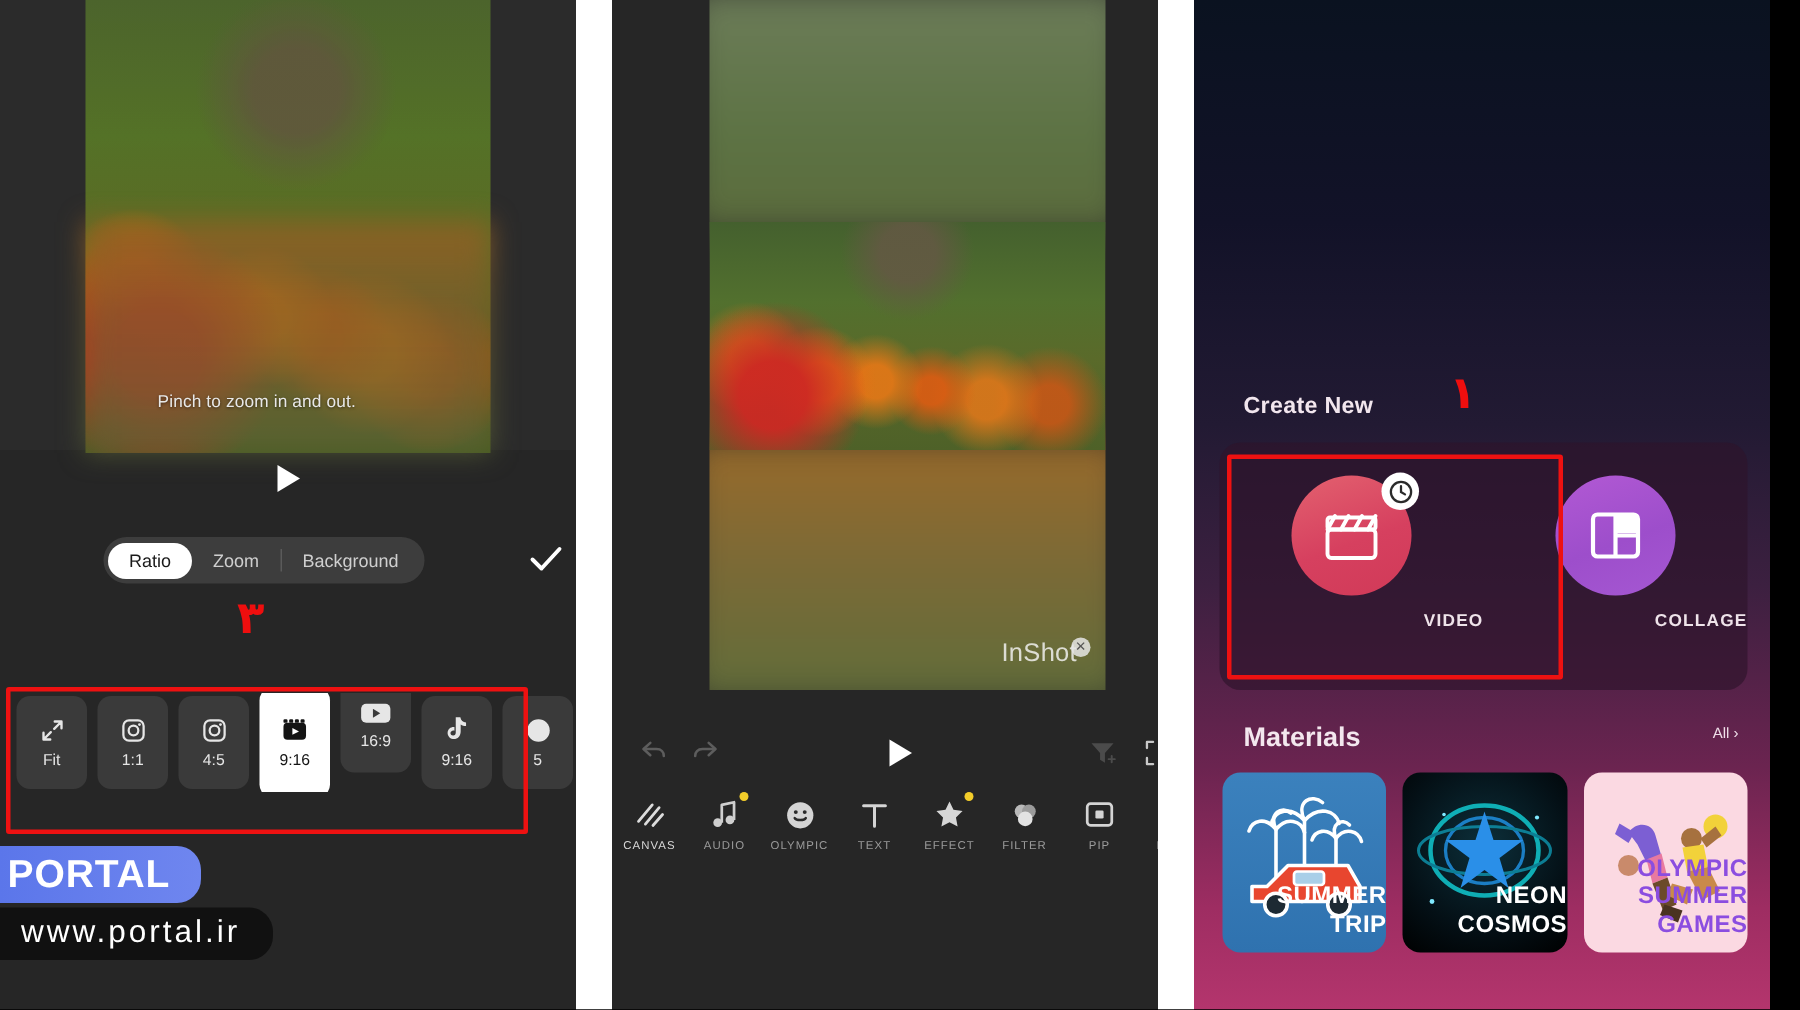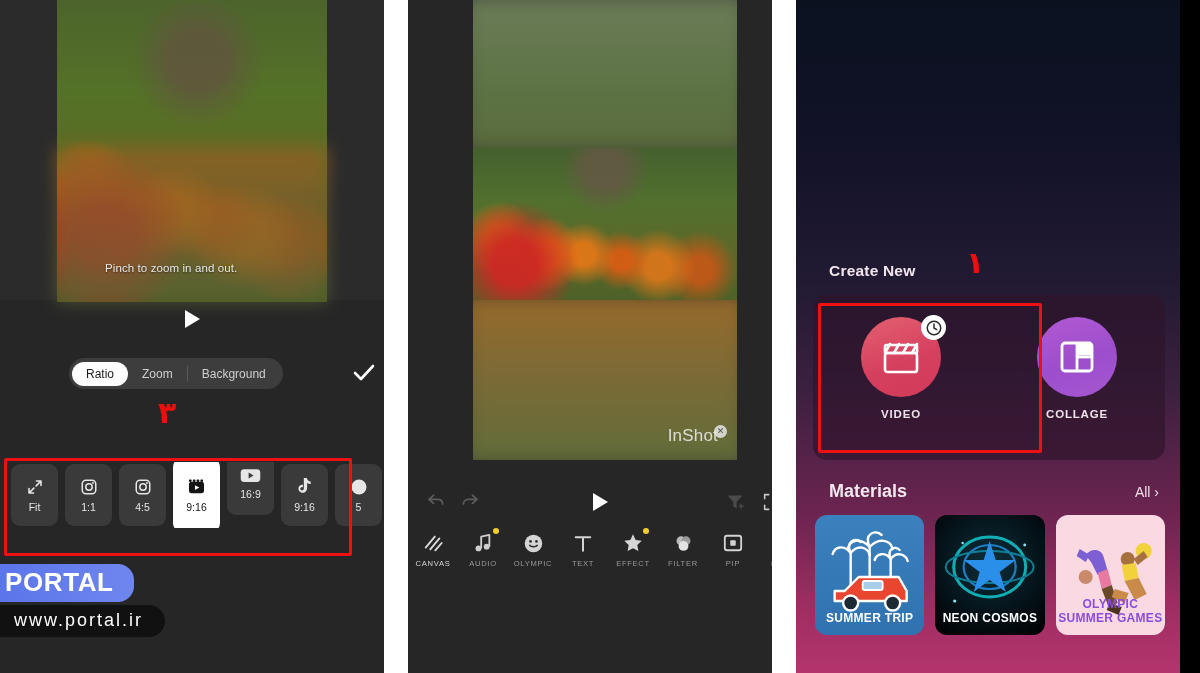--- a/index.html
+++ b/index.html
@@ -77,21 +77,21 @@
   .rbtn.low { align-self:flex-end; margin-bottom:13px; }
   .rbtn svg { display:block; }
 
   .watermark { position:absolute; left:0px; top:564px; }
   .wm-top {
     display:inline-block; background:linear-gradient(90deg,#5b76ea,#6f86ef);
     color:#fff; font-size:26px; font-weight:700; letter-spacing:.6px;
     padding:3px 20px 4px 5px; border-radius:0 16px 16px 0;
   }
   .wm-bot {
-    display:inline-block; background:#111; color:#fff; font-size:18px; letter-spacing:2px;
+    display:inline-block; background:#111; color:#fff; font-size:21px; letter-spacing:2px;
     padding:5px 22px 6px 14px; border-radius:0 16px 16px 0; margin-top:3px;
   }
 
   
   .divider { width:24px; height:673px; background:#fff; flex:0 0 auto; }
 
   
   .panel2 { position:relative; width:364px; height:673px; background:#262626; overflow:hidden; }
   .p2-canvas { position:absolute; left:65px; top:0px; width:264px; height:460px; overflow:hidden; }
   .p2-blur-top { position:absolute; left:0; top:0; width:100%; height:148px;
@@ -141,36 +141,36 @@
     background:linear-gradient(180deg,#0a1220 0%, #121228 22%, #221a33 42%, #3c2040 58%, #6b2450 76%, #9e2d62 90%, #b4356d 100%); }
   .p3-title { position:absolute; left:33px; top:262px; color:#f2e6ee; font-size:15.5px;
      font-weight:700; letter-spacing:.2px; }
   .p3-num1 { position:absolute; left:170px; top:248px; color:#ef0e0e; font-size:30px;
      font-weight:700; line-height:1; font-family:"DejaVu Sans", sans-serif; }
   .p3-createcard { position:absolute; left:17px; top:295px; width:352px; height:165px;
      background:rgba(45,20,42,.66); border-radius:14px; }
   .p3-redbox { position:absolute; left:22px; top:303px; width:224px; height:150px;
      border:3px solid #ee1111; border-radius:2px; z-index:4; }
   .p3-items { position:absolute; left:17px; top:295px; width:352px; height:165px; display:flex; }
-  .citem { flex:1 1 0; position:relative; padding-top:22px; text-align:center; }
+  .citem { flex:1 1 0; position:relative; padding-top:22px; text-align:right; }
   .cbubble { position:relative; width:80px; height:80px; border-radius:50%; margin:0 auto; }
   .cbubble.video { background:linear-gradient(160deg,#e3616f 0%, #d6405f 55%, #d13a58 100%); }
   .cbubble.photo { background:linear-gradient(160deg,#c23b7d 0%, #d33769 55%, #de3a60 100%); }
   .cbubble.collage { background:linear-gradient(160deg,#b259d4 0%, #9d4ecb 55%, #a557d2 100%); }
   .cbubble svg { position:absolute; left:50%; top:50%; transform:translate(-50%,-50%); }
   .cclock { position:absolute; right:-5px; top:-2px; width:25px; height:25px; border-radius:50%;
      background:#fff; display:flex; align-items:center; justify-content:center; }
   .clabel { margin-top:11px; color:#efe3ea; font-size:11.5px; font-weight:700; letter-spacing:.8px; }
 
   .p3-mat { position:absolute; left:33px; top:481px; color:#f3e7ee; font-size:18px; font-weight:700; }
-  .p3-all { position:absolute; right:21px; top:484px; color:#efdfe9; font-size:14px;text-align:center; }
+  .p3-all { position:absolute; right:21px; top:484px; color:#efdfe9; font-size:10px;text-align:center; }
   .p3-cards { position:absolute; left:19px; top:515px; width:350px; height:120px; display:flex; gap:11px; }
   .mcard { flex:1 1 0; border-radius:12px; position:relative; overflow:hidden; }
-  .mcard .mlabel { position:absolute; left:0; right:0; bottom:9px; text-align:center;
-     font-size:12px; font-weight:700; letter-spacing:.3px; line-height:1.15; }
+  .mcard .mlabel { position:absolute; left:0; right:0; bottom:9px; text-align:right;
+     font-size:16px; font-weight:700; letter-spacing:.3px; line-height:1.15; }
   .m1 { background:radial-gradient(circle at 50% 40%, #0c2f3a 0%, #041016 62%, #000 100%); }
   .m1 .mlabel { color:#fff; }
   .m2 { background:linear-gradient(180deg,#3b81bd,#2f72af); }
   .m2 .mlabel { color:#fff; }
   .m3 { background:#fbd9e2; }
   .m3 .mlabel { color:#8b4de0; }
 </style>
 </head>
 <body>
 

